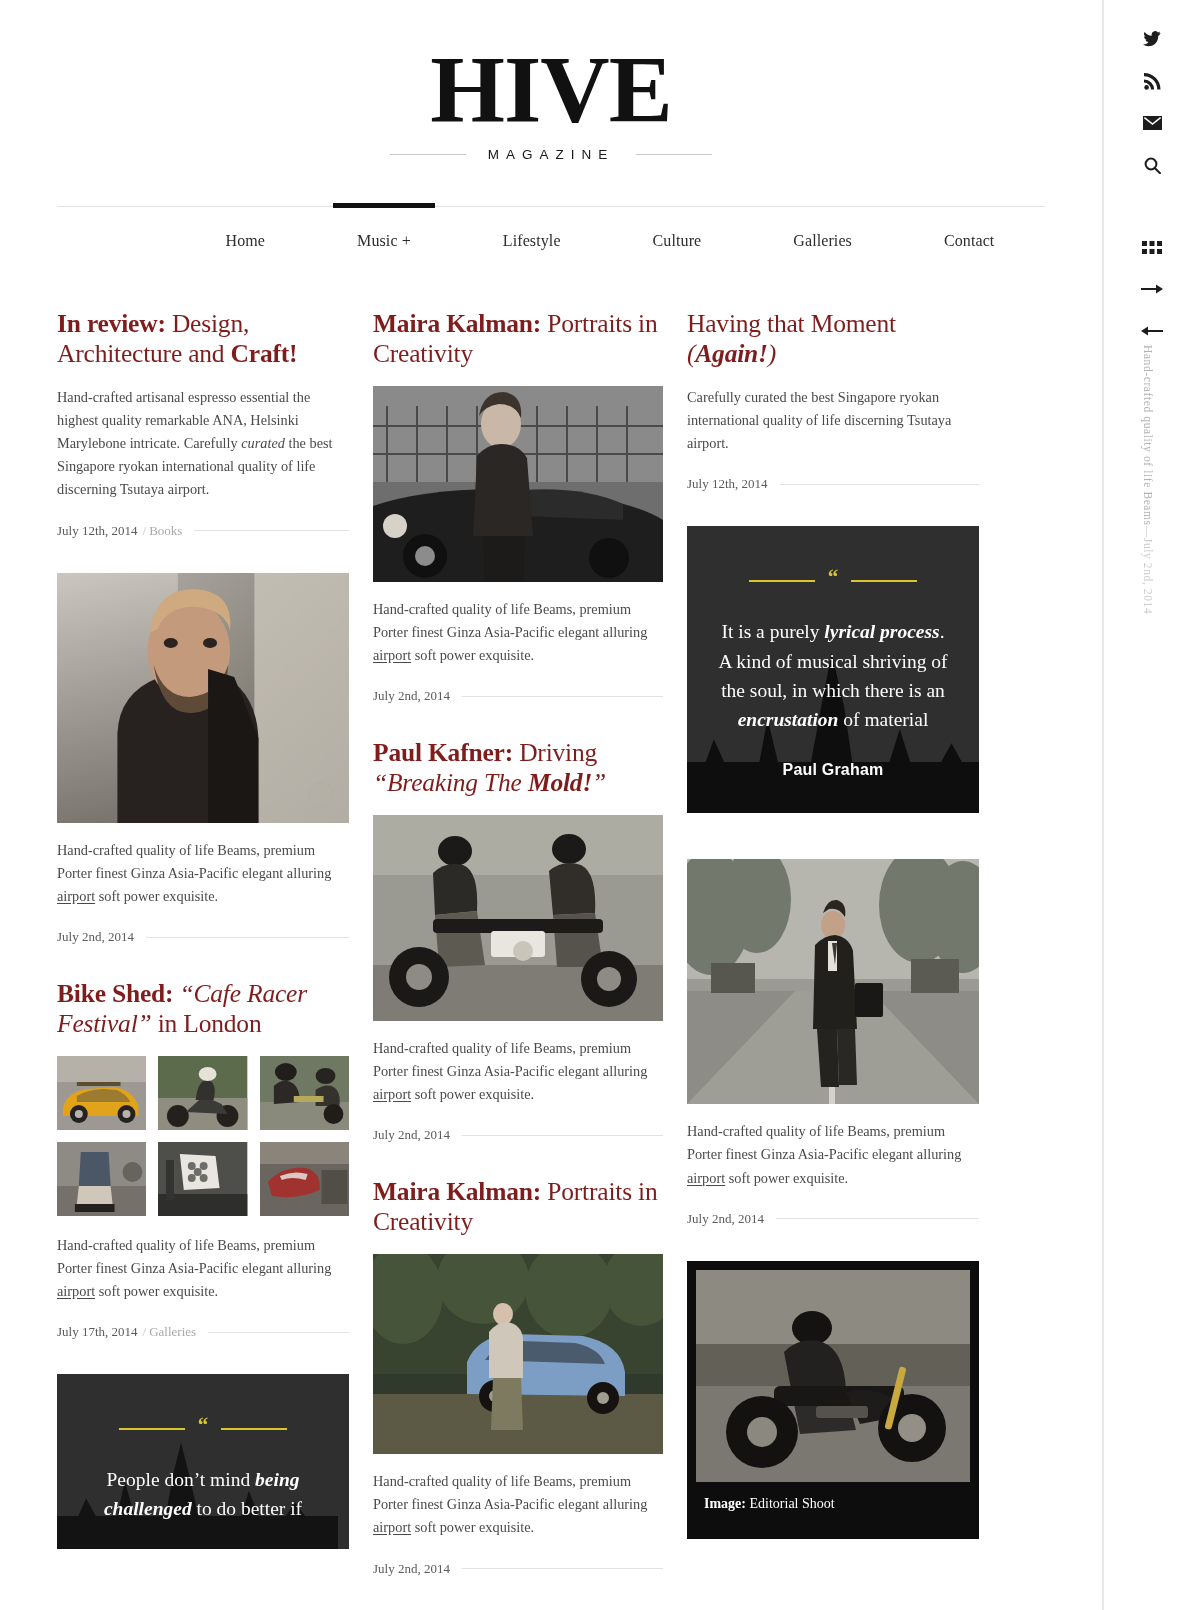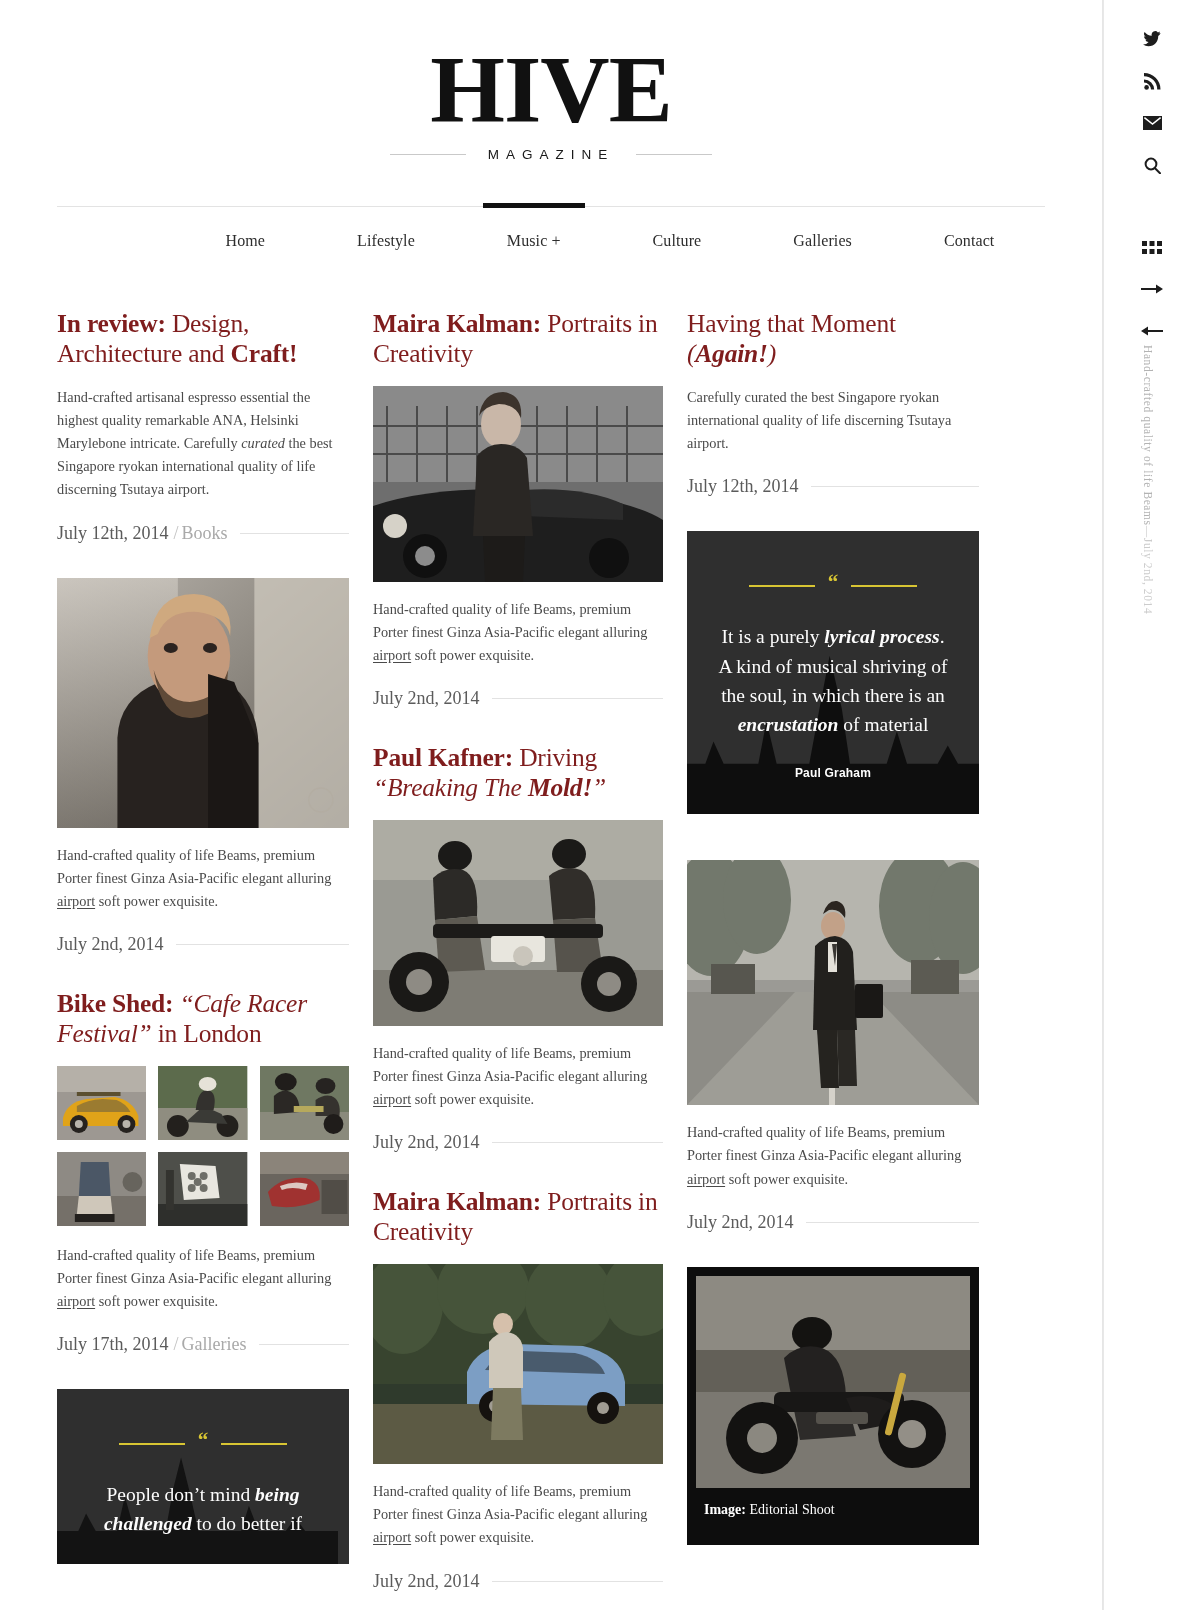--- a/index.html
+++ b/index.html
@@ -129,21 +129,21 @@
     text-decoration: underline;
     text-underline-offset: 2px;
   }
 
   
   .meta {
     display: flex;
     align-items: center;
     margin-top: 21px;
     font-family: "Liberation Serif", "DejaVu Serif", serif;
-    font-size: 18px;
+    font-size: 13px;
     color: #5b5b5b;
     white-space: nowrap;
   }
   .meta .cat { color: #a9a9a9; margin-left: 5px; }
   .meta .cat .slash { color: #c3c3c3; margin-right: 3px; }
   .meta .meta-rule {
     flex: 1;
     height: 1px;
     background: #e2e2e2;
     margin-left: 12px;
@@ -187,21 +187,21 @@
   }
   .q-text {
     font-family: "Liberation Serif", "DejaVu Serif", serif;
     font-size: 19.5px;
     line-height: 1.5;
     color: #fdfdfd;
   }
   .q-text .bi { font-weight: 700; font-style: italic; }
   .q-author {
     font-family: "Liberation Sans", "DejaVu Sans", sans-serif;
-    font-size: 12px;
+    font-size: 16px;
     font-weight: 700;
     color: #fff;
     margin-top: 27px;
     letter-spacing: .2px;
   }
 
   
   .frame-card { background: #0d0d0d; padding: 9px 9px 0 9px; }
   .frame-card .photo { height: 212px; }
   .frame-caption {
@@ -261,22 +261,22 @@
     <div class="logo-sub-row">
       <span class="logo-rule"></span>
       <span class="logo-sub">MAGAZINE</span>
       <span class="logo-rule"></span>
     </div>
   </header>
 
   <div class="nav-wrap">
     <nav class="nav">
       <a class="nav-item">Home</a>
+      <a class="nav-item active">Music +</a>
       <a class="nav-item">Lifestyle</a>
-      <a class="nav-item active">Music +</a>
       <a class="nav-item">Culture</a>
       <a class="nav-item">Galleries</a>
       <a class="nav-item">Contact</a>
     </nav>
   </div>
 
   <div class="grid">
 
     <div class="col col-1">
 

